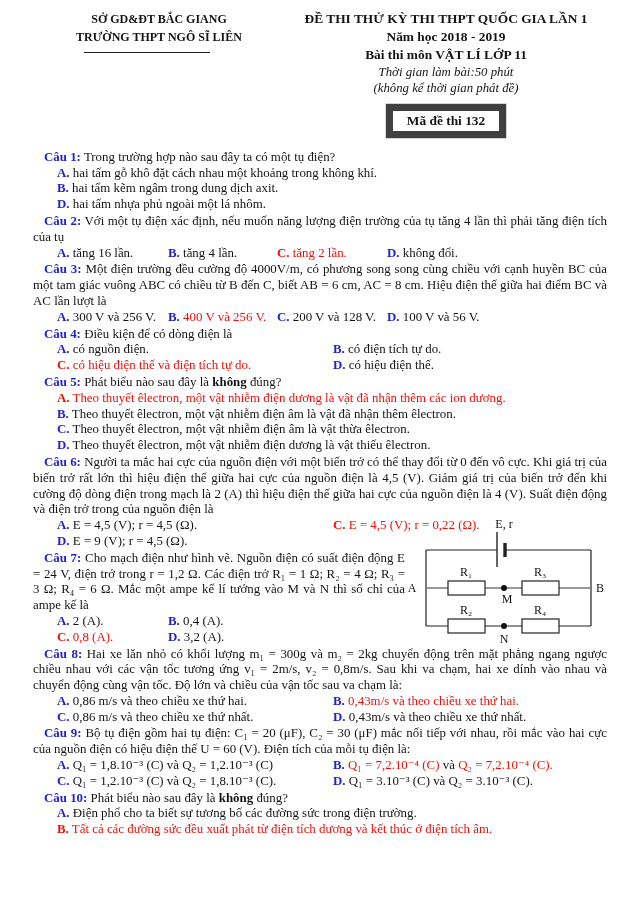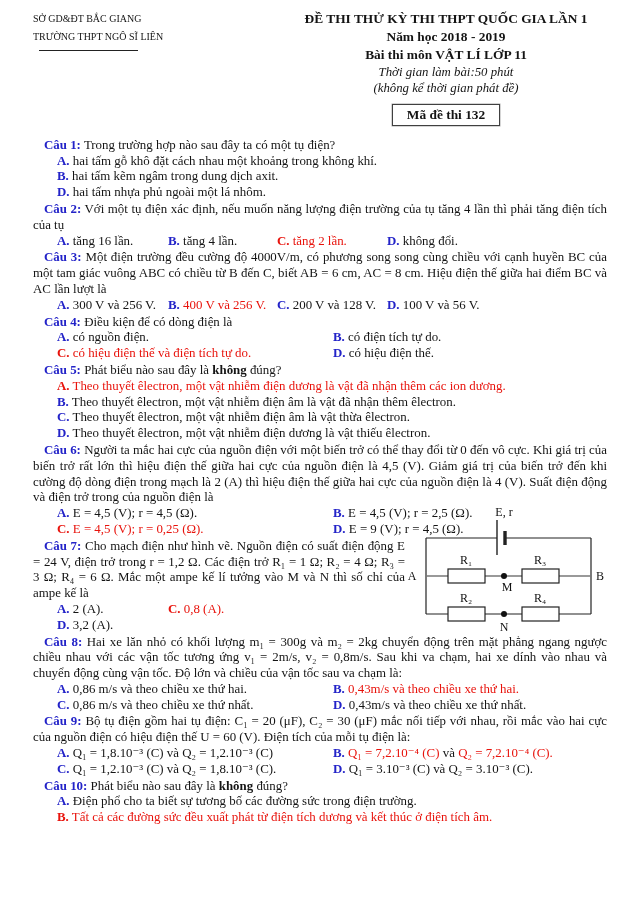--- a/index.html
+++ b/index.html
@@ -11,28 +11,28 @@
   body{
     width:640px;height:916px;background:#ffffff;overflow:hidden;
     font-family:"Liberation Serif","DejaVu Serif",serif;
     font-size:12.9px;line-height:15.8px;color:var(--ink);
     position:relative;
   }
   .page{padding:10px 33px 0 33px;}
 
   
   .hdr{display:flex;}
-  .hdr-left{width:252px;font-weight:normal;font-size:10px;line-height:18px;}
+  .hdr-left{width:252px;text-align:center;font-weight:bold;font-size:12px;line-height:18px;}
   .hdr-right{flex:1;text-align:center;}
   .hdr-right .b{font-weight:bold;font-size:13.4px;line-height:18px;}
   .hdr-right .i{font-style:italic;font-size:12.8px;line-height:16px;}
   .uline{border-bottom:1.4px solid #222;padding-bottom:8px;}
   .codebox{
     display:inline-block;margin-top:8px;
-    border:1px solid #404040;padding:2px 14px;font-weight:bold;font-size:13.4px;
+    border:7px solid #404040;padding:2px 14px;font-weight:bold;font-size:13.4px;
     box-shadow:0 0 0 0.5px #aaa;
     text-align:center;
   }
 
   
   .content{margin-top:12px;}
   .q{margin-top:1px;}
   .stem{margin:0;text-align:justify;text-indent:11px;}
   .qlb{color:var(--blue);font-weight:bold;}
   .bk{font-weight:bold;}
@@ -124,31 +124,31 @@
         <p class="opt"><b class="lt">B.</b> <span>Theo thuyết êlectron, một vật nhiễm điện âm là vật đã nhận thêm êlectron.</span></p>
         <p class="opt"><b class="lt">C.</b> <span>Theo thuyết êlectron, một vật nhiễm điện âm là vật thừa êlectron.</span></p>
         <p class="opt"><b class="lt">D.</b> <span>Theo thuyết êlectron, một vật nhiễm điện dương là vật thiếu êlectron.</span></p>
       </div>
     </div>
 
     <div class="q">
       <p class="stem"><b class="qlb">Câu 6:</b> <span>Người ta mắc hai cực của nguồn điện với một biến trở có thể thay đổi từ 0 đến vô cực. Khi giá trị của biến trở rất lớn thì hiệu điện thế giữa hai cực của nguồn điện là 4,5 (V). Giảm giá trị của biến trở đến khi cường độ dòng điện trong mạch là 2 (A) thì hiệu điện thế giữa hai cực của nguồn điện là 4 (V). Suất điện động và điện trở trong của nguồn điện là</span></p>
       <div class="grid2">
         <p class="opt"><b class="lt">A.</b> <span>E = 4,5 (V); r = 4,5 (Ω).</span></p>
-        <p class="opt"><b class="lt">B.</b> <span>E = 4,5 (V); r = 2,5 (Ω).</span></p>
-        <p class="opt"><b class="lt rd">C.</b> <span class="rd">E = 4,5 (V); r = 0,25 (Ω).</span></p>
+        <p class="opt"><b class="lt rd">C.</b> <span class="rd">E = 4,5 (V); r = 0,22 (Ω).</span></p>
         <p class="opt"><b class="lt">D.</b> <span>E = 9 (V); r = 4,5 (Ω).</span></p>
       </div>
     </div>
 
     <div class="q q7">
       <div class="q7-left">
         <p class="stem"><b class="qlb">Câu 7:</b> <span>Cho mạch điện như hình vẽ. Nguồn điện có suất điện động E  = 24 V, điện trở trong r = 1,2 Ω. Các điện trở R₁ = 1 Ω; R₂ = 4 Ω; R₃ = 3 Ω; R₄ =  6 Ω. Mắc một ampe kế lí tưởng vào M và N thì số chỉ của ampe kế là</span></p>
         <div class="grid2n">
           <p class="opt"><b class="lt">A.</b> <span>2 (A).</span></p>
+          <p class="opt"><b class="lt">B.</b> <span>0,4 (A).</span></p>
           <p class="opt"><b class="lt rd">C.</b> <span class="rd">0,8 (A).</span></p>
           <p class="opt"><b class="lt">D.</b> <span>3,2 (A).</span></p>
         </div>
       </div>
       <div class="fig">
         <svg width="208" height="128" viewBox="0 0 208 128">
 
           <text x="103" y="11" text-anchor="middle">E, r</text>
 
           <line x1="25" y1="33" x2="96" y2="33" stroke="#222" stroke-width="1.2"></line>

